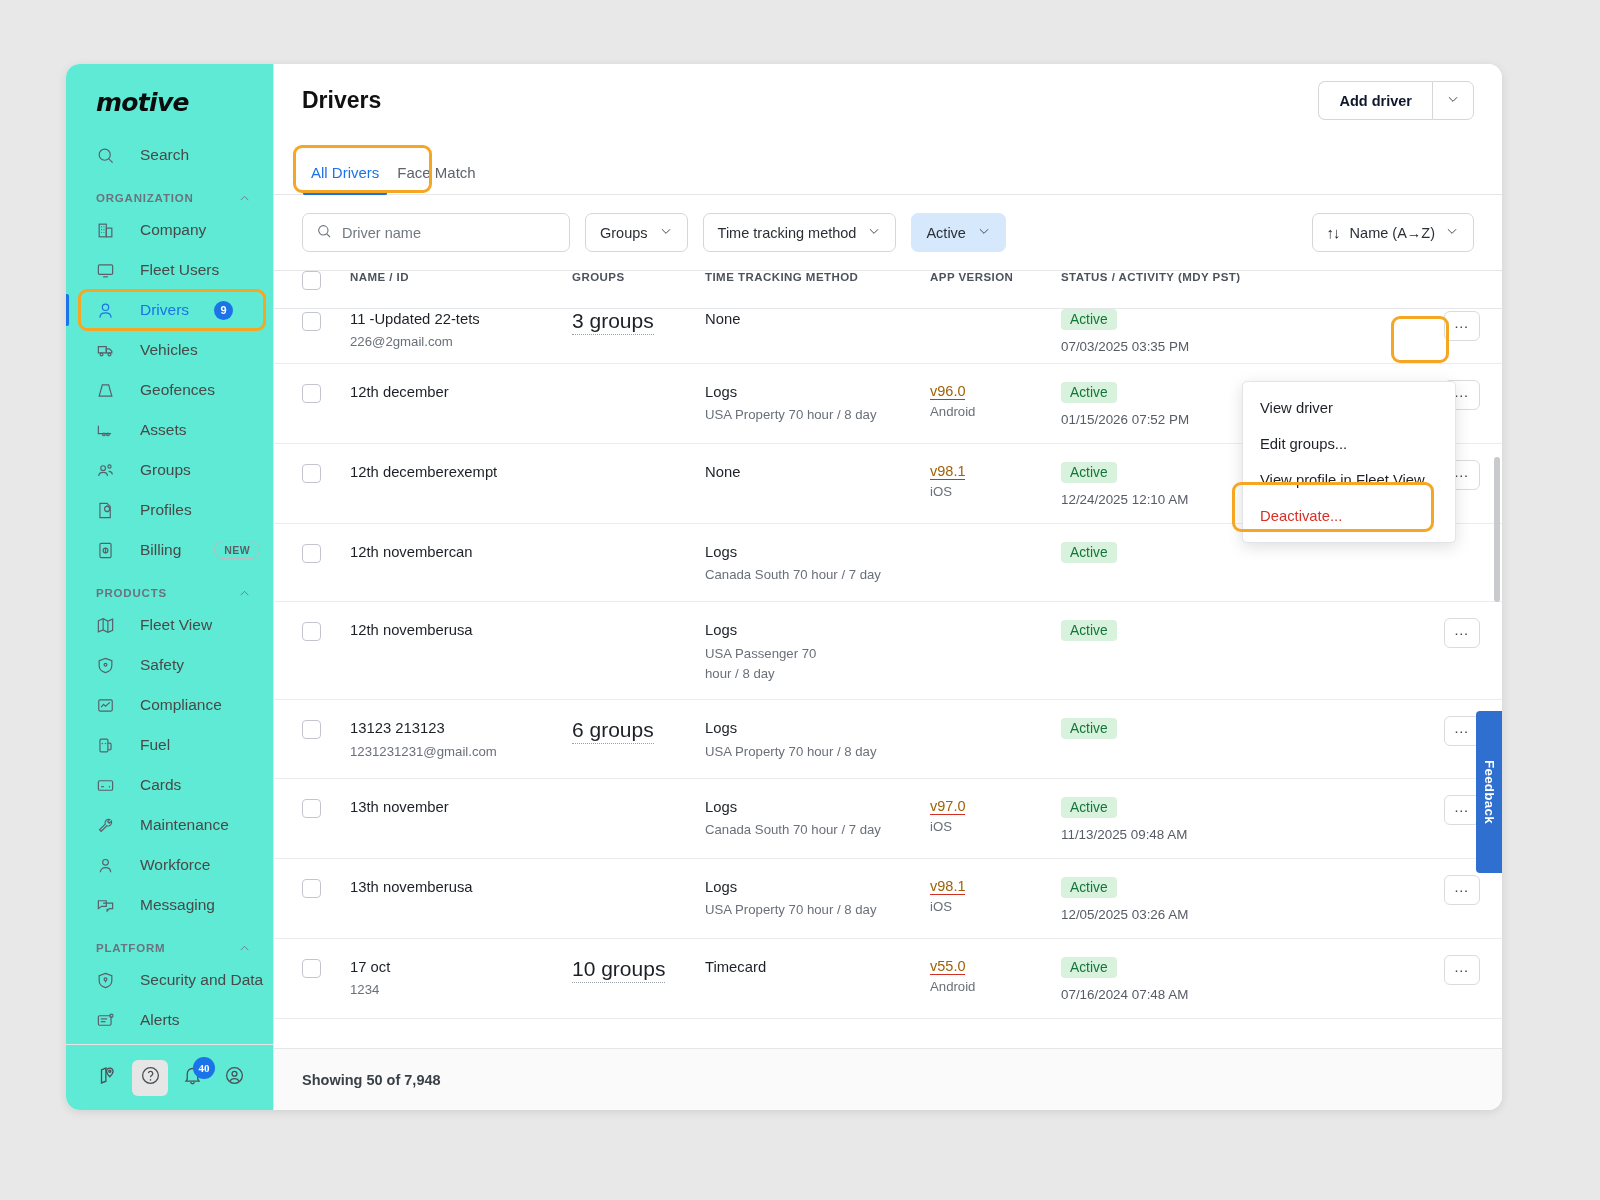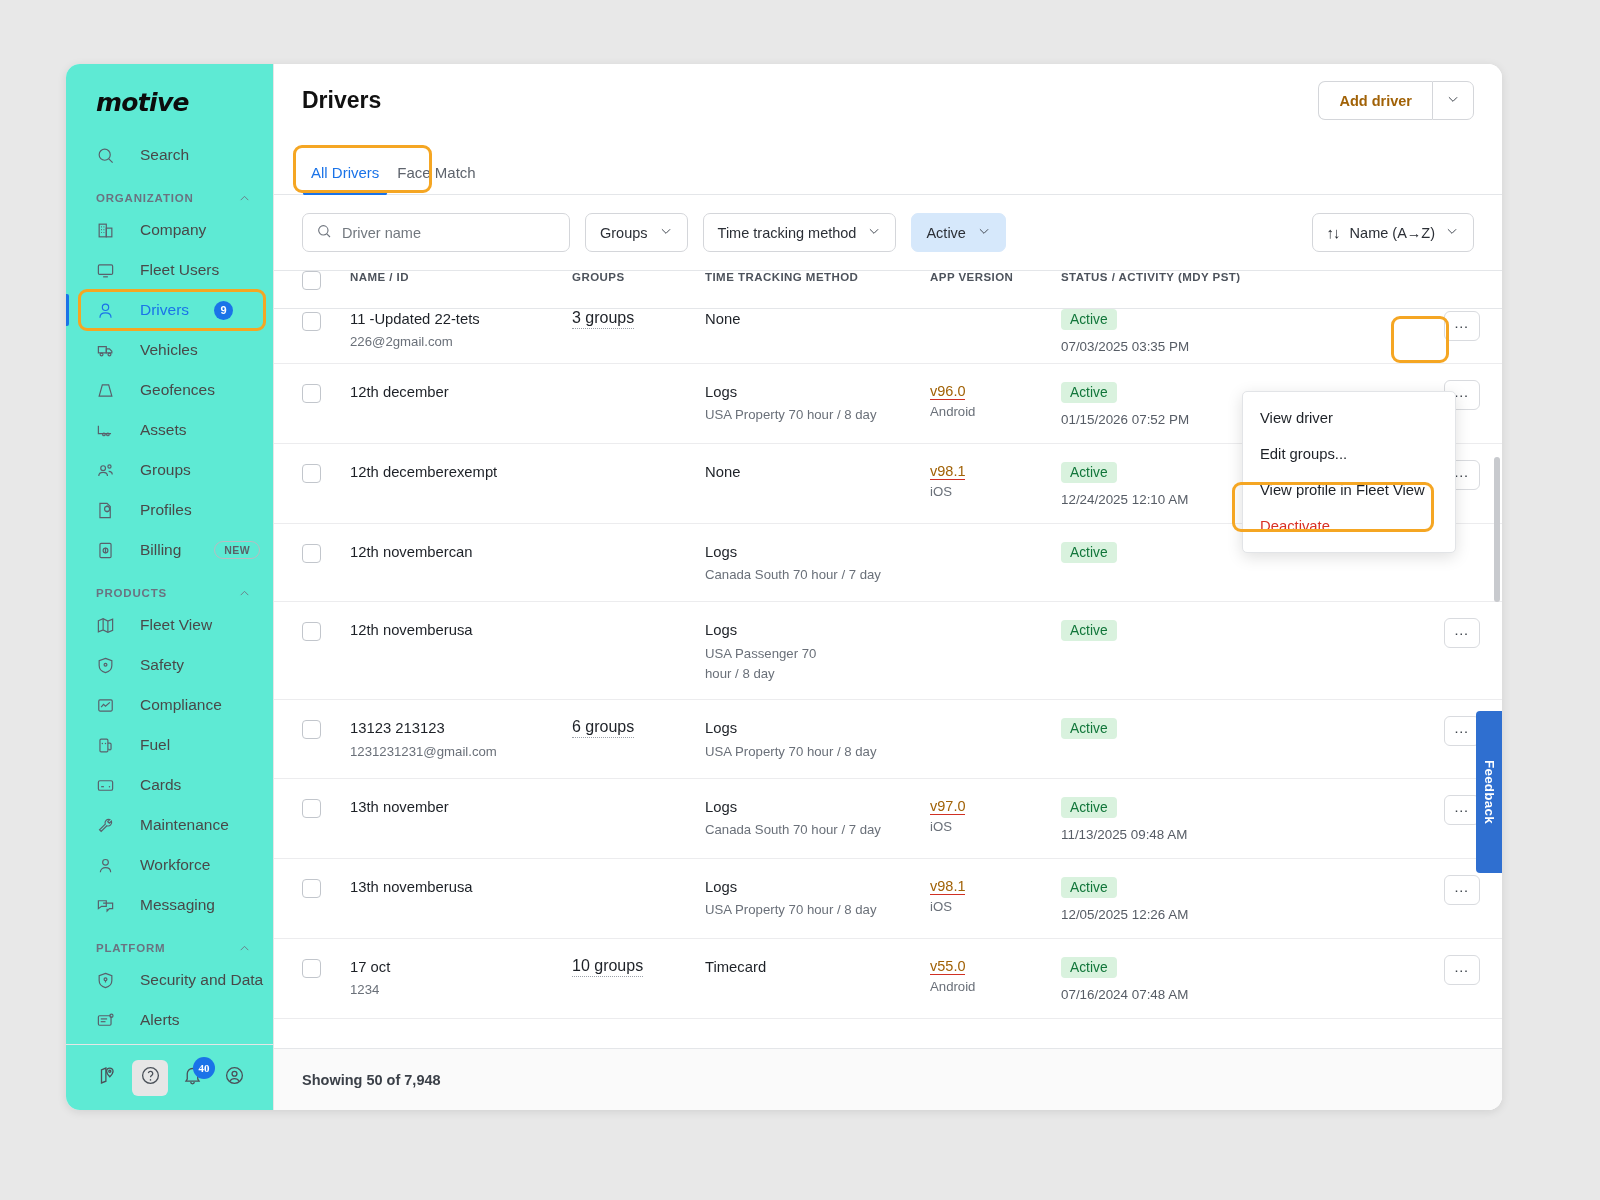--- a/index.html
+++ b/index.html
@@ -95,21 +95,21 @@
   .page-head {
     height: 73px; display: flex; align-items: center;
     padding: 0 28px 0 28px; justify-content: space-between;
   }
   .page-title { font-size: 23px; font-weight: bold; color: #111; }
   .split-btn { display: flex; }
   .split-btn .main-b {
     border: 1px solid #d4d6da; border-right: none;
     border-radius: 7px 0 0 7px;
     padding: 0 20px; height: 39px; display: flex; align-items: center;
-    font-size: 14.5px; font-weight: bold; color: #a16207; background: #fff; cursor: pointer;
+    font-size: 14.5px; font-weight: bold; color: #0f172a; background: #fff; cursor: pointer;
   }
   .split-btn .caret-b {
     border: 1px solid #d4d6da; border-radius: 0 7px 7px 0;
     width: 42px; height: 39px; display: flex; align-items: center; justify-content: center;
     background: #fff; cursor: pointer;
   }
   .split-btn .caret-b svg { width: 14px; height: 14px; stroke: #40454d; fill: none; stroke-width: 1.7; }
 
   .tabbar {
     display: flex; gap: 0; padding: 0 28px;
@@ -182,21 +182,21 @@
   .c-ttm   { width: 225px; flex: 0 0 225px; }
   .c-app   { width: 131px; flex: 0 0 131px; }
   .c-stat  { flex: 1; }
   .c-act   { width: 75px; flex: 0 0 75px; display: flex; justify-content: flex-end; padding-right: 22px; }
 
   .row .cell { padding-top: 18px; padding-bottom: 16px; }
   .row.partial .cell { padding-top: 0; padding-bottom: 0; }
   .t-main { font-size: 14.8px; color: #1d2127; line-height: 1.45; }
   .t-sub  { font-size: 13.2px; color: #6a7079; line-height: 1.5; margin-top: 2px; }
   .t-group {
-    font-size: 16px; color: #1d2127;
+    font-size: 21px; color: #1d2127;
     border-bottom: 1.5px dotted #9aa0a8; display: inline-block; padding-bottom: 1px; cursor: pointer;
   }
   .ver {
     font-size: 14.5px; color: #a16207; display: inline-block;
     border-bottom: 1px solid #d03024; cursor: pointer;
   }
   .badge-active {
     display: inline-block; background: #d9f2de; color: #11763a;
     font-size: 13.8px; padding: 3px 9px; border-radius: 4px;
   }
@@ -805,21 +805,21 @@
           <div class="c-ttm cell">
             <div class="t-main">Logs</div>
             <div class="t-sub">USA Property 70 hour / 8 day</div>
           </div>
           <div class="c-app cell">
             <span class="ver">v98.1</span>
             <div class="t-sub">iOS</div>
           </div>
           <div class="c-stat cell">
             <span class="badge-active">Active</span>
-            <div class="stamp">12/05/2025 12:26 AM</div>
+            <div class="stamp">12/05/2025 03:26 AM</div>
           </div>
           <div class="c-act">
             <div class="kebab">…</div>
           </div>
         </div>
 
         <div class="row">
           <div class="c-check">
             <div class="cbox"></div>
           </div>
@@ -841,21 +841,21 @@
             <span class="badge-active">Active</span>
             <div class="stamp">07/16/2024 07:48 AM</div>
           </div>
           <div class="c-act">
             <div class="kebab">…</div>
           </div>
         </div>
 
       </div>
 
-      <div class="menu" style="left:968px; top:120px;">
+      <div class="menu" style="left:968px; top:110px;">
         <div class="menu-item">View driver</div>
         <div class="menu-item">Edit groups...</div>
         <div class="menu-item">View profile in Fleet View</div>
         <div class="menu-item danger">Deactivate...</div>
       </div>
 
       <div class="menu-highlight" style="left:958px; top:211px; width:202px; height:50px;"></div>
       <div class="kebab-highlight" style="left:1117px; top:45px; width:58px; height:47px;"></div>
 
       <div class="scroll-track"></div>

